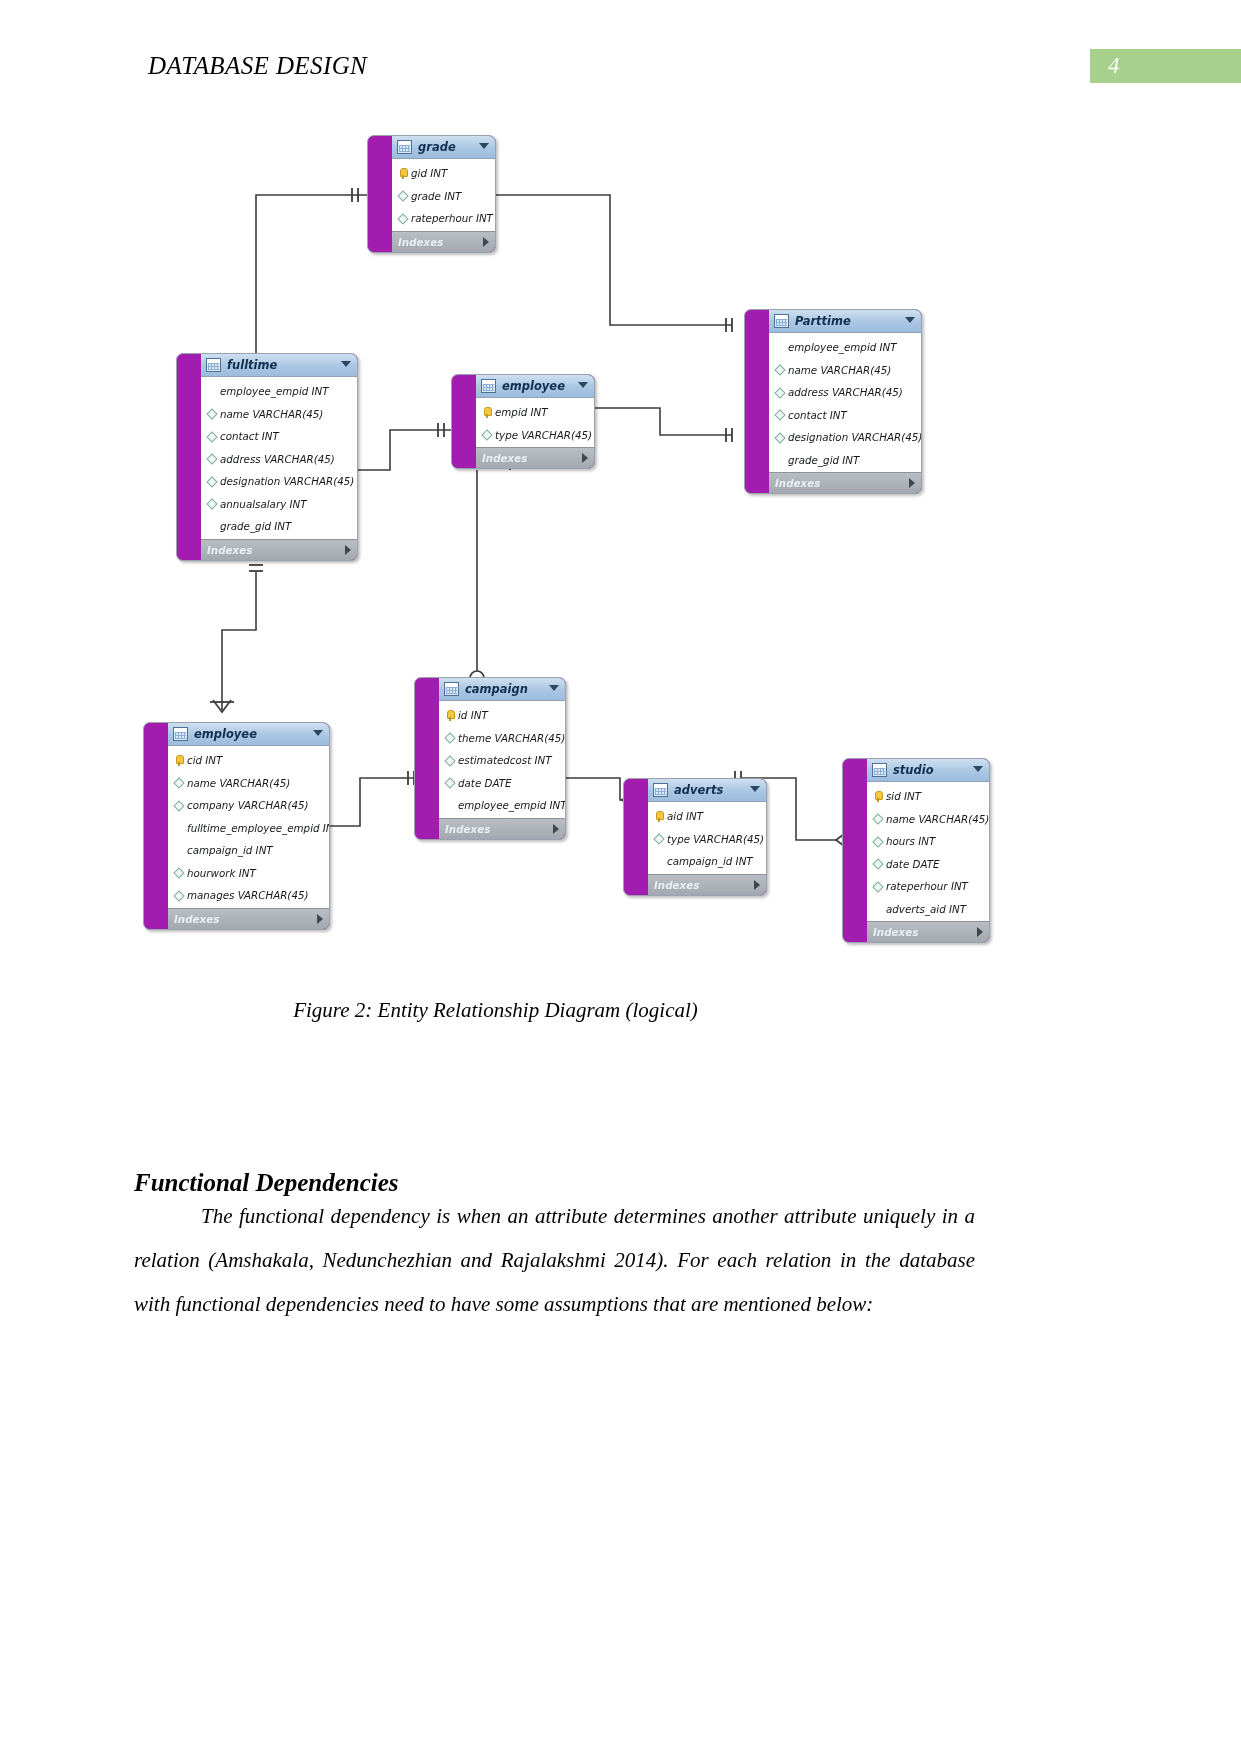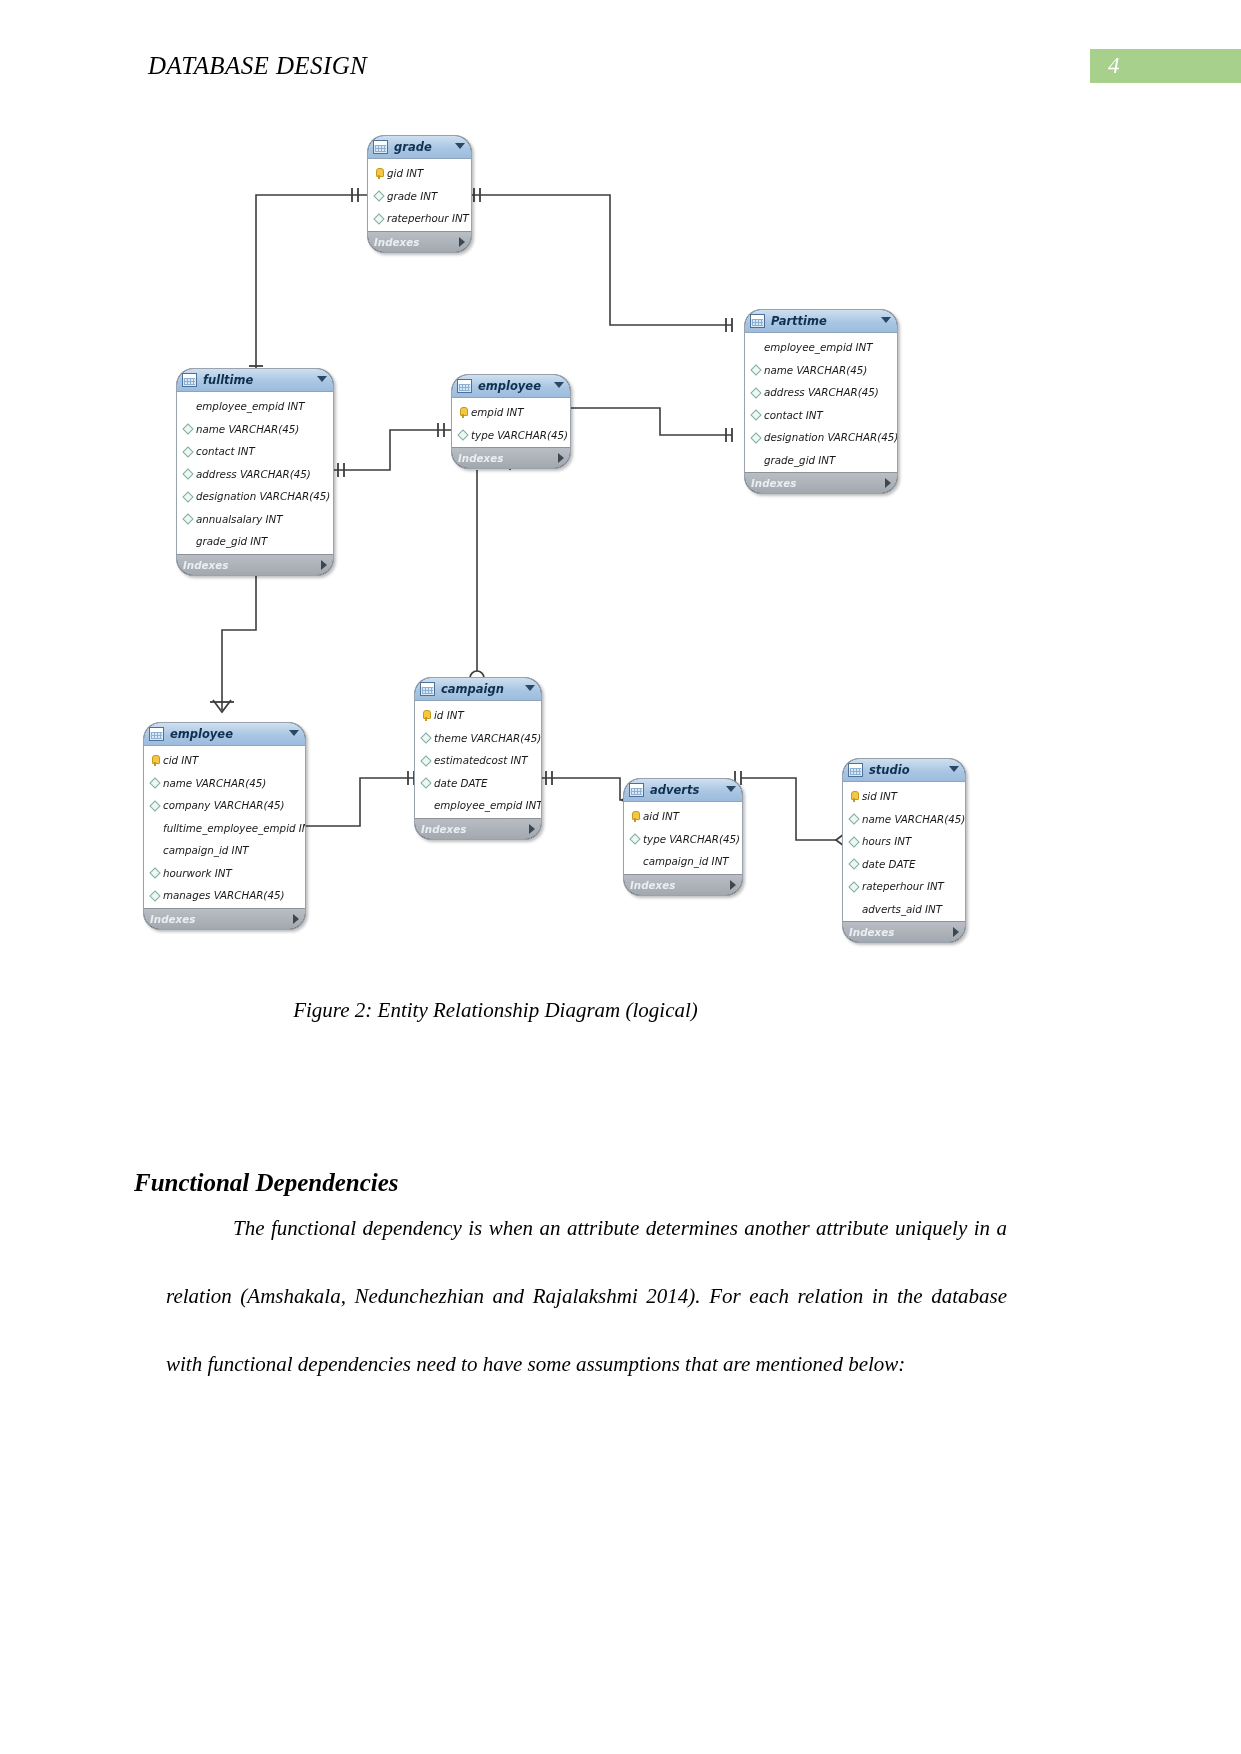--- a/index.html
+++ b/index.html
@@ -28,25 +28,26 @@
     font-size:23px;color:#ffffff;
   }
 
   
   #erd{position:absolute;left:0;top:110px;width:1241px;height:860px;}
   #erd svg{position:absolute;left:0;top:0;}
 
   .tbl{
     position:absolute;
     border:1px solid #9aa3ad;
-    border-radius:17px;
-    background:#0f172a;
+    border-radius:7px;
+    background:#a21caf;
     box-shadow:2px 2px 3px rgba(0,0,0,.25);
     font-family:"DejaVu Sans", sans-serif;
     overflow:hidden;
+    padding-left:24px;
   }
   .tbl-hd{
     height:22px;
     background:linear-gradient(to bottom,#cfe0f0 0%,#a9c6e3 55%,#9dbcdd 100%);
     border-bottom:1px solid #8fa4ba;
     display:flex;align-items:center;
     padding:0 5px;
     position:relative;
   }
   .tbl-ico{
@@ -115,24 +116,23 @@
 
   
   .h2{
     position:absolute;left:134px;top:1138px;
     font-family:"Liberation Serif", serif;
     font-size:25px;font-weight:bold;color:#000;margin-top:31px;
   }
   .para{
     position:absolute;left:134px;top:1194px;width:841px;
     font-family:"Liberation Serif", serif;
-    font-size:21px;line-height:68px;color:#000;
+    font-size:21px;line-height:44px;color:#000;
     text-align:justify;
     text-indent:67px;
-    margin-left:32px;
   }
 </style>
 </head>
 <body>
 
 <div class="page">
 
   <div class="hdr-title">DATABASE DESIGN</div>
   <div class="pagenum-box">
     <span>4</span>
@@ -222,21 +222,21 @@
             <span class="bullet k-col"></span>
             <span>rateperhour INT</span>
           </div>
       </div>
       <div class="tbl-idx">
         <span>Indexes</span>
         <span class="idx-caret"></span>
       </div>
     </div>
 
-    <div class="tbl" style="left:176px;top:258px;width:156px;text-align:center;">
+    <div class="tbl" style="left:176px;top:243px;width:156px;text-align:center;">
       <div class="tbl-hd">
         <span class="tbl-ico"></span>
         <span class="tbl-nm">fulltime</span>
         <span class="tbl-caret"></span>
       </div>
       <div class="tbl-body">
         <div class="fld plain">
             <span class="bullet k-none"></span>
             <span>employee_empid INT</span>
           </div>

